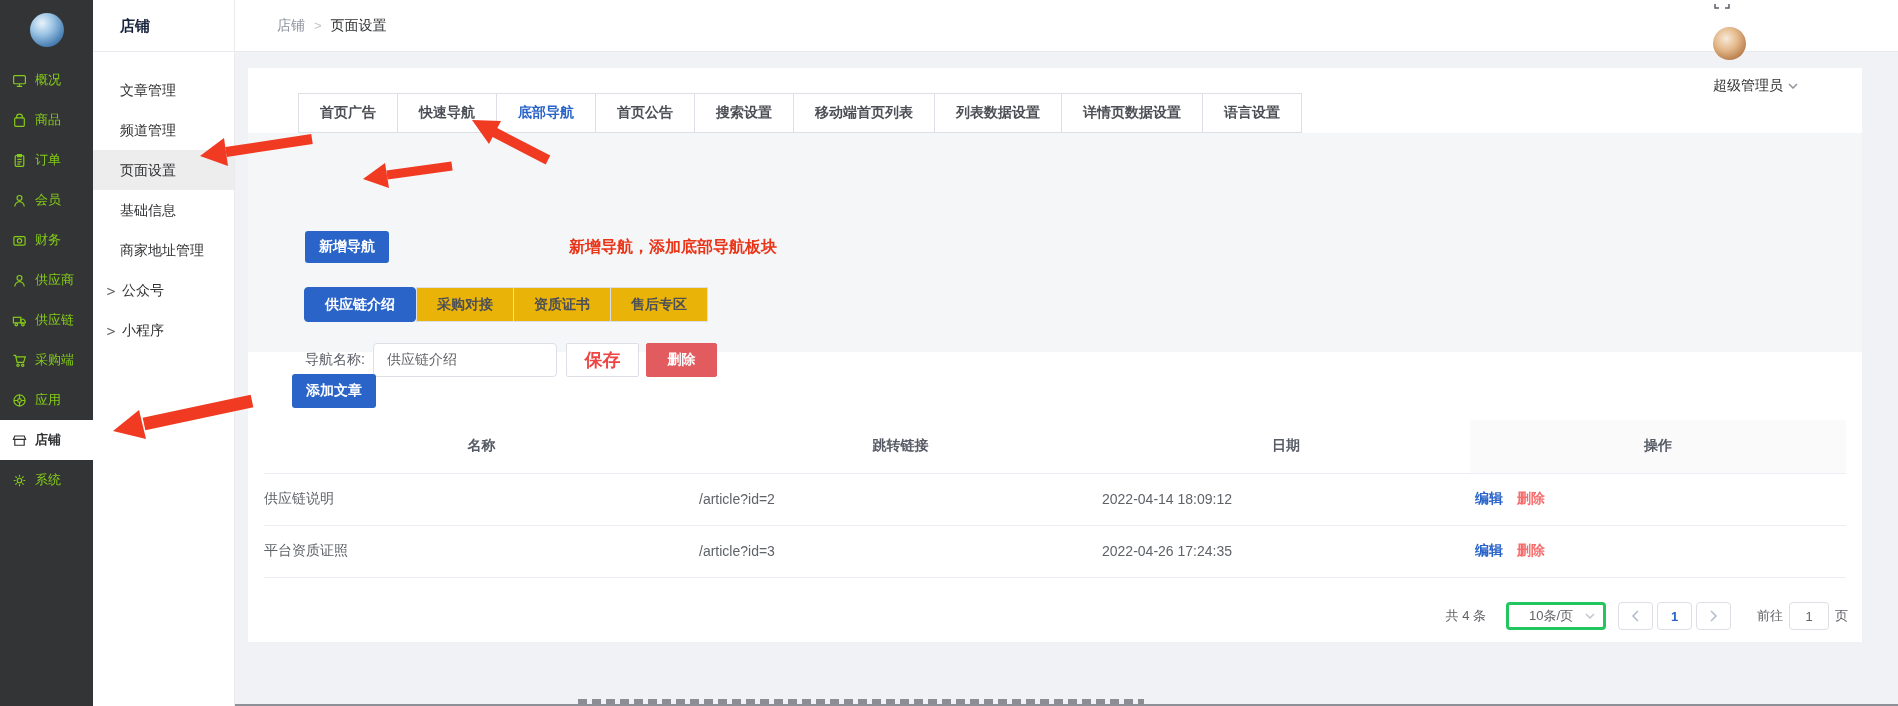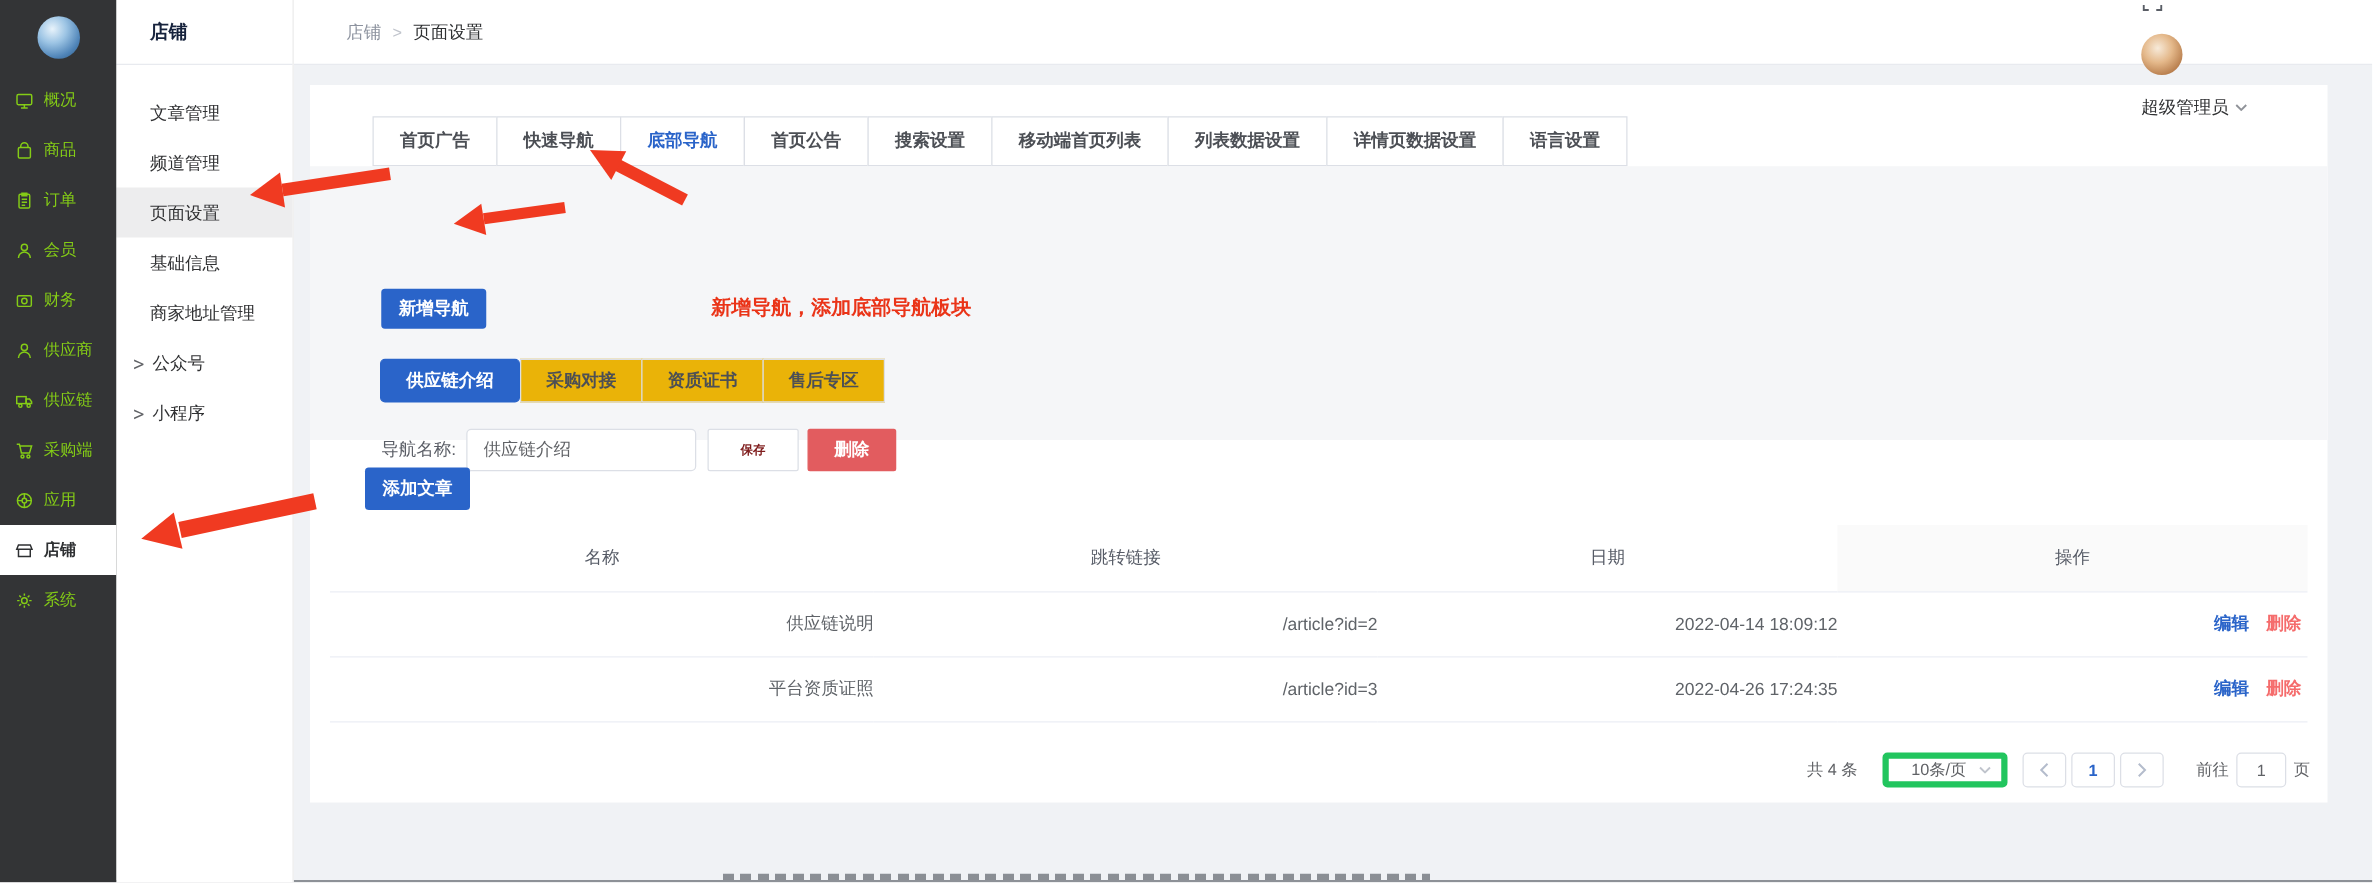--- a/index.html
+++ b/index.html
@@ -68,41 +68,41 @@
   .subtabs { position:absolute; left:57px; top:154px; display:flex; }
   .subtab { height:35px; display:flex; align-items:center; padding:0 20px; background:#eab308;
             border:1px solid #dcdfe6; margin-left:-1px; font-size:14px; font-weight:700; color:#4c4f55;
             cursor:pointer; }
   .subtab.active { background:#2a64c9; border-color:#2a64c9; color:#fff; border-radius:4px; margin-right:1px; }
   .form-row { position:absolute; left:57px; top:210px; height:34px; display:flex; align-items:center; }
   .form-label { font-size:14px; color:#5b5e66; margin-right:8px; }
   .nav-input { width:184px; height:34px; border:1px solid #dcdfe6; border-radius:4px; background:#fff;
                padding:0 13px; font-size:14px; color:#606266; font-family:inherit; outline:none; }
   .btn-save { width:73px; height:34px; margin-left:9px; background:#fff; border:1px solid #dcdfe6;
-              border-radius:2px; font-size:10px; font-weight:700; color:#7f1d1d; cursor:pointer; font-family:Liberation Mono, monospace; }
+              border-radius:2px; font-size:18px; font-weight:700; color:#ef4444; cursor:pointer; font-family:Liberation Mono, monospace; }
   .btn-del { width:71px; height:34px; margin-left:7px; background:#e25c5f; border:1px solid #e25c5f;
              border-radius:2px; font-size:14px; font-weight:700; color:#fff; cursor:pointer; font-family:inherit; }
 
   
   .btn-addart { left:44px; top:306px; height:34px; }
   table.articles { position:absolute; left:16px; top:352px; width:1582px; border-collapse:collapse; }
-  table.articles th { height:53px; font-size:14px; font-weight:400; color:#565b66; text-align:center;
+  table.articles th { height:53px; font-size:14px; font-weight:700; color:#565b66; text-align:center;
                       border-bottom:1px solid #ebeef5; background:#fff; }
   table.articles th.op-col { background:#fafafa; }
-  table.articles td { height:52px; font-size:14px; color:#5f6368; text-align:right;
+  table.articles td { height:52px; font-size:14px; color:#5f6368; text-align:left;
                       border-bottom:1px solid #ebeef5; }
   .lnk { font-weight:700; cursor:pointer; margin:0 5px; }
   .lnk-edit { color:#2a64c9; }
   .lnk-del { color:#f56c6c; }
 
   
   .pagination { position:absolute; right:14px; top:534px; height:28px; display:flex; align-items:center;
                 font-size:13px; color:#606266; }
   .pg-total { margin-right:10px; }
-  .pg-select { position:relative; width:100px; height:28px; margin-left:10px; border:5px solid #22c55e;
+  .pg-select { position:relative; width:100px; height:28px; margin-left:10px; border:3px solid #22c55e;
                border-radius:4px; background:#fff; display:flex; align-items:center; justify-content:center;
                cursor:pointer; }
   .pg-select .val { font-size:13px; color:#606266; margin-right:10px; }
   .pg-select svg { position:absolute; right:8px; width:10px; height:6px; stroke:#c0c4cc; fill:none; stroke-width:1.5; }
   .pg-box { width:35px; height:28px; border:1px solid #dcdfe6; border-radius:4px; background:#fff;
             display:flex; align-items:center; justify-content:center; cursor:pointer; }
   .pg-prev { margin-left:12px; } .pg-page { margin-left:4px; } .pg-next { margin-left:4px; }
   .pg-box svg { width:9px; height:12px; stroke:#b4bccc; fill:none; stroke-width:1.6; }
   .pg-page { color:#2a64c9; font-weight:700; font-size:13px; }
   .pg-goto { margin-left:26px; }

